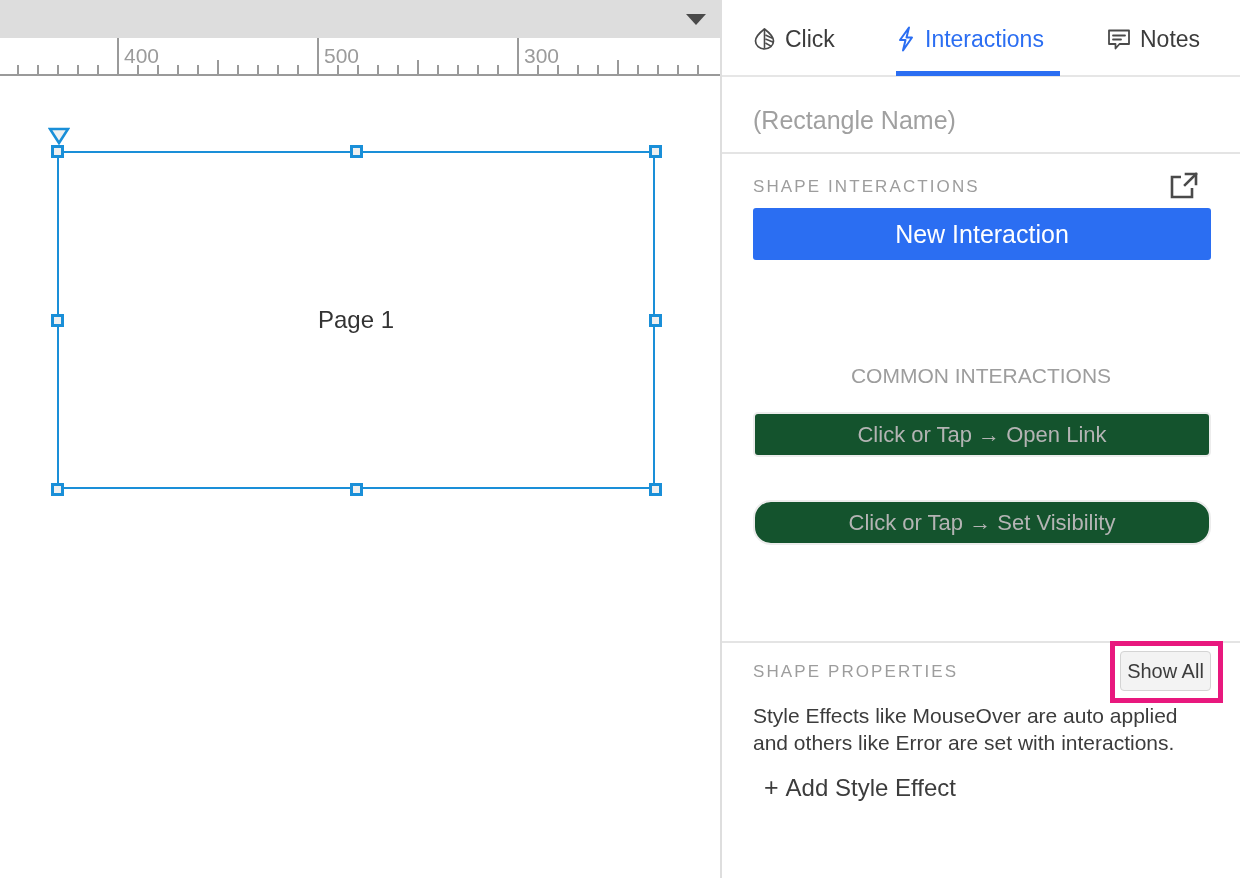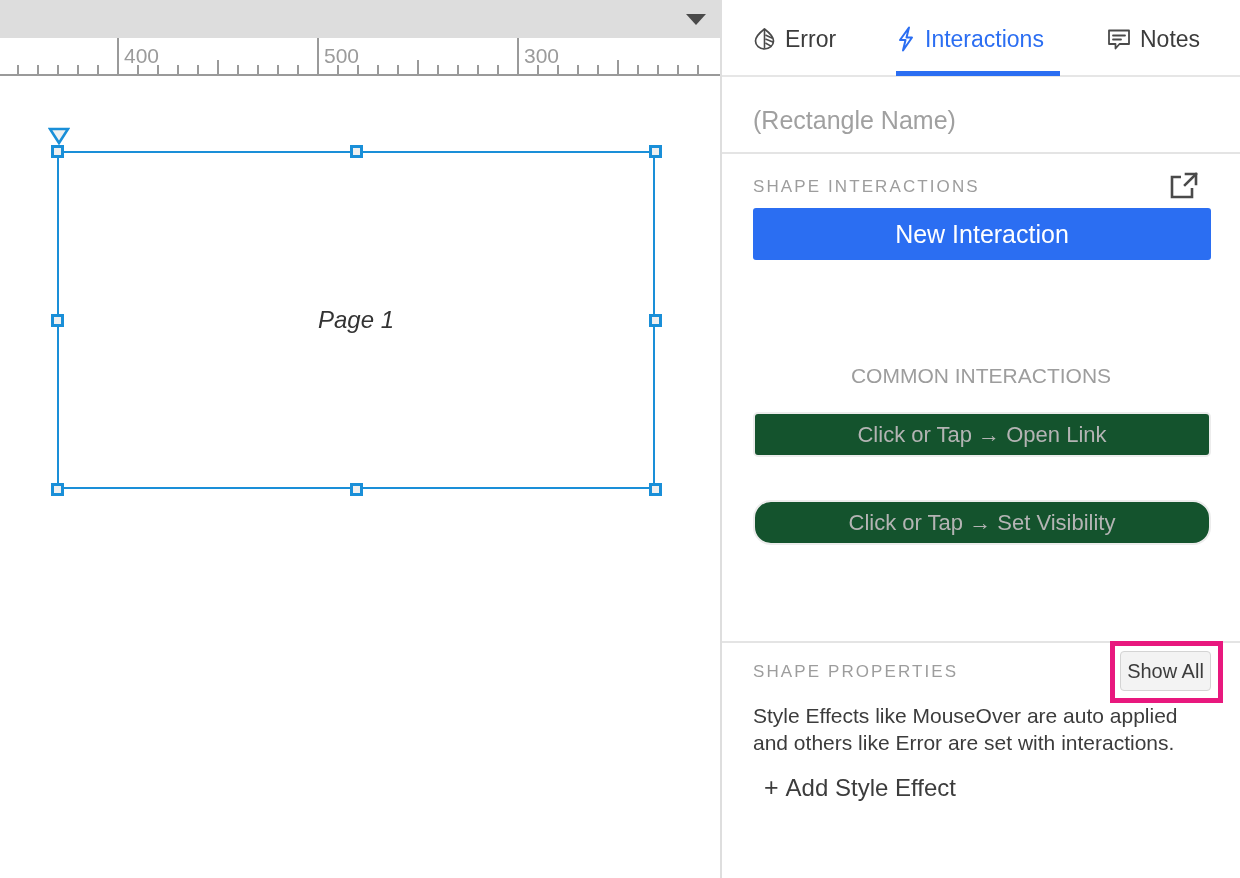--- a/index.html
+++ b/index.html
@@ -99,21 +99,20 @@
   }
   .sel-label {
     position: absolute;
     left: 0; right: 0;
     top: 50%;
     transform: translateY(-50%);
     text-align: center;
     font-size: 24px;
     color: #333333;
     font-family: "Liberation Sans", sans-serif;
-    font-style: italic;
   }
   .handle {
     position: absolute;
     width: 13px;
     height: 13px;
     background: #f0f0f0;
     border: 3px solid #1a8fd8;
     box-sizing: border-box;
   }
   .rot-marker-outline {
@@ -368,21 +367,21 @@
     <div class="tabs">
 
       <div class="tab" style="left:31px;">
         <span class="tab-icon">
           <svg width="23" height="24" viewBox="0 0 23 24">
             <path d="M11.5 2 C17 6.2 20.5 9.5 20.5 14 C20.5 18.6 16.5 22 11.5 22 C6.5 22 2.5 18.6 2.5 14 C2.5 9.5 6 6.2 11.5 2 Z" fill="none" stroke="#4a4a4a" stroke-width="1.7"></path>
             <path d="M11.5 2.6 L11.5 21.6" stroke="#4a4a4a" stroke-width="1.6"></path>
             <path d="M12.4 8 L19.4 11.2 M12.4 12 L20.5 15.2 M12.4 16 L18.4 19.4" stroke="#4a4a4a" stroke-width="1.5"></path>
           </svg>
         </span>
-        <span class="tab-label">Error</span>
+        <span class="tab-label">Click</span>
       </div>
 
       <div class="tab active" style="left:174px;">
         <span class="tab-icon">
           <svg width="20" height="26" viewBox="0 0 20 26">
             <path d="M13 1.5 L4 14 L9.5 14 L7 24.5 L16 11.5 L10.5 11.5 Z" fill="none" stroke="#2b6ef2" stroke-width="2" stroke-linejoin="round"></path>
           </svg>
         </span>
         <span class="tab-label">Interactions</span>
       </div>

